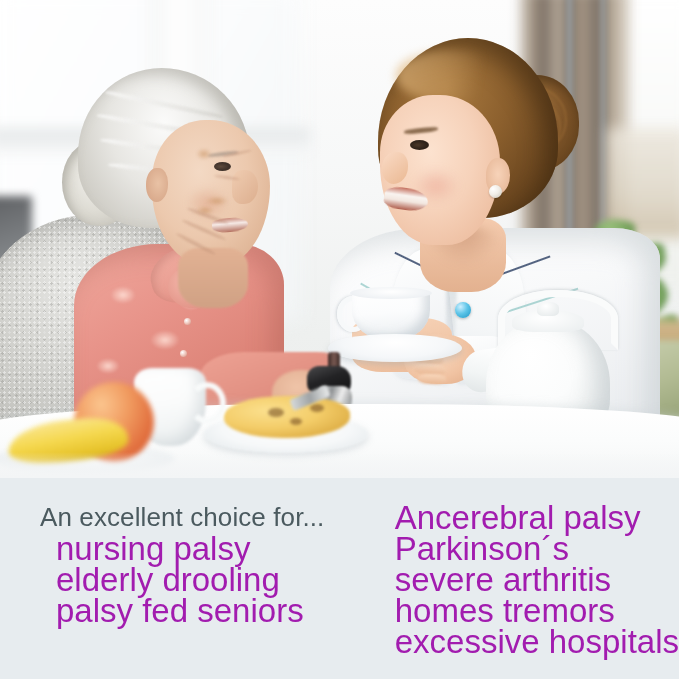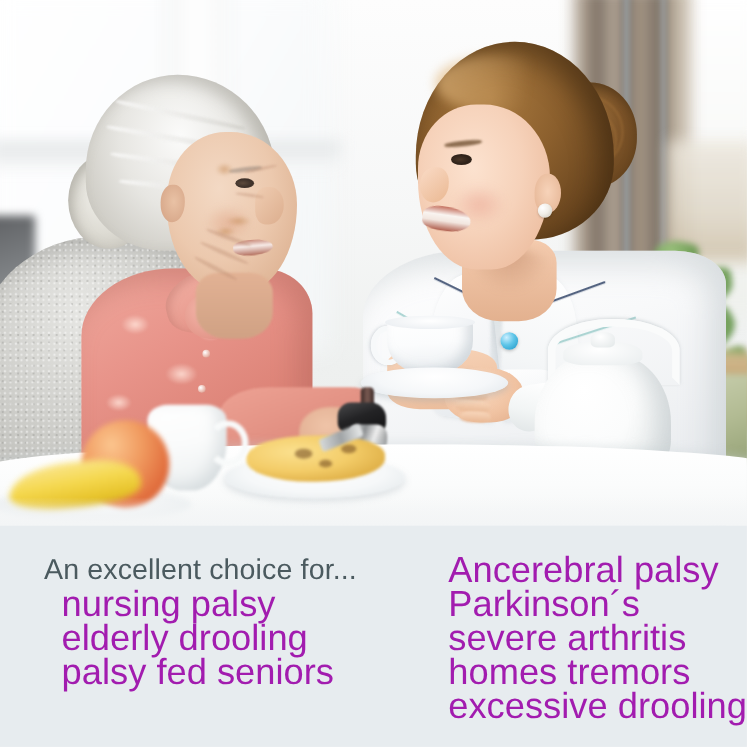--- a/index.html
+++ b/index.html
@@ -822,20 +822,20 @@
           <li>palsy fed seniors</li>
         </ul>
       </div>
 
       <div class="col-right">
         <ul class="list">
           <li>Ancerebral palsy</li>
           <li>Parkinson´s</li>
           <li>severe arthritis</li>
           <li>homes tremors</li>
-          <li>excessive drooling</li>
+          <li>excessive hospitals</li>
         </ul>
       </div>
 
     </div>
   </div>
 
 </div>
 
 </body></html>

